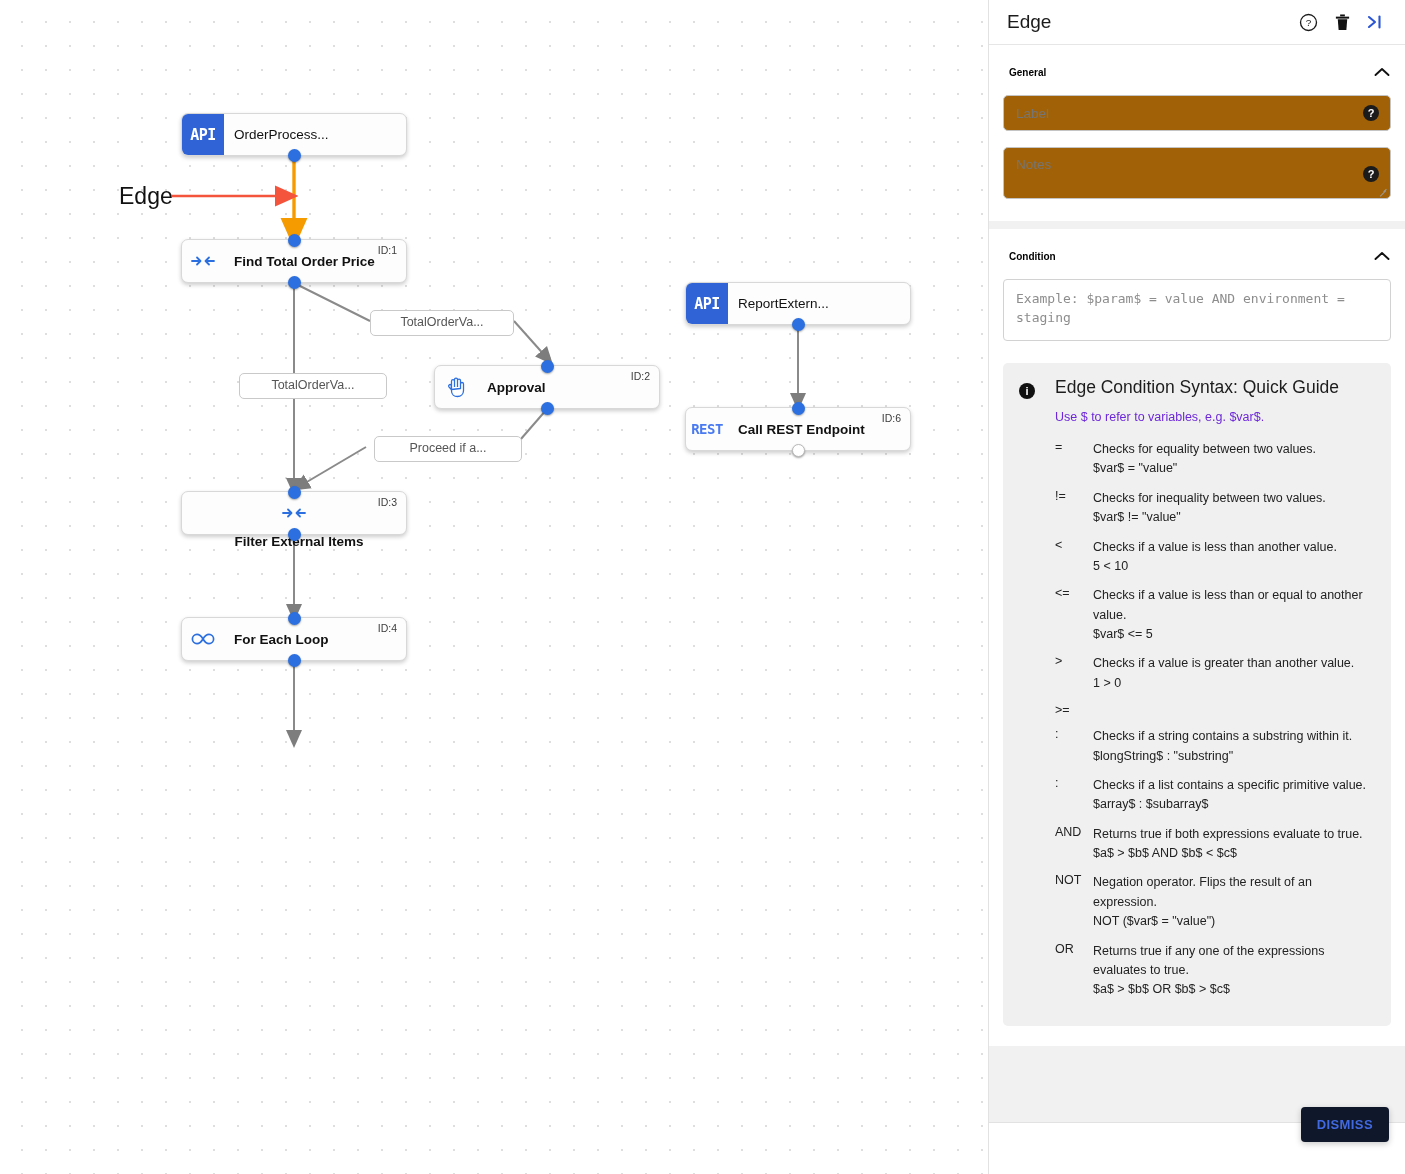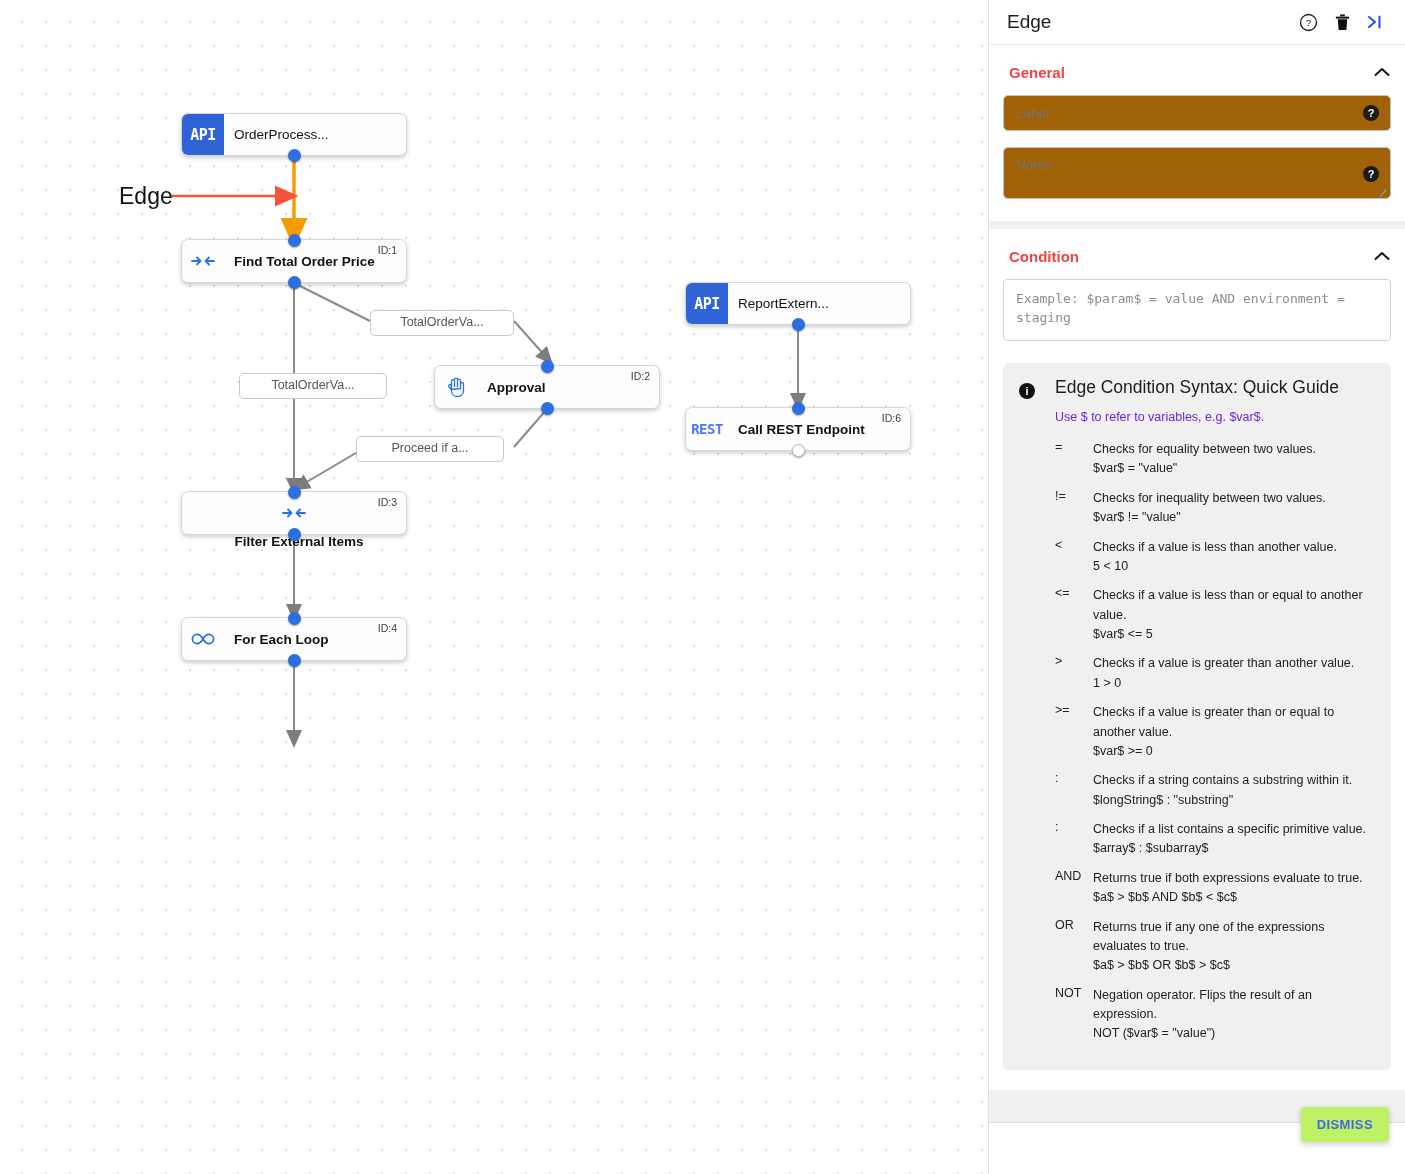--- a/index.html
+++ b/index.html
@@ -135,21 +135,21 @@
     background: #ffffff;
     margin: 8px 0 0 0;
     padding: 14px 14px 18px 14px;
   }
   .card.first { margin-top: 0; }
   .section-head {
     display: flex; align-items: center;
     padding: 4px 0 14px 6px;
     cursor: pointer;
   }
-  .section-title { font-size: 15px; font-weight: bold; color: #ef4444; flex: 1; }
+  .section-title { font-size: 10px; font-weight: bold; color: #000000; flex: 1; }
   .chev { width: 18px; height: 18px; display: flex; align-items: center; justify-content: center; }
 
   .field {
     position: relative;
     border: 1px solid #c4c4c4;
     border-radius: 5px;
     background: #a16207;
     margin: 0 0 16px 0;
     height: 36px;
     display: flex; align-items: center;
@@ -233,21 +233,21 @@
   .panel-footer {
     position: relative;
     height: 52px;
     background: #ffffff;
     border-top: 1px solid #e2e2e2;
     flex: 0 0 52px;
   }
   .dismiss-btn {
     position: absolute;
     right: 16px; top: -16px;
-    background: #bef264;
+    background: #0f172a;
     border: none;
     border-radius: 4px;
     box-shadow: 0 2px 6px rgba(0,0,0,0.22);
     color: #4169e1;
     font-size: 13px;
     font-weight: bold;
     letter-spacing: 0.4px;
     padding: 10px 16px;
     cursor: pointer;
     font-family: "Liberation Sans", sans-serif;
@@ -361,21 +361,21 @@
     <div class="node" style="left:685px; top:407px; width:226px; height:44px;">
       <div class="node-iconbox rest">REST</div>
       <div class="node-title">Call REST Endpoint</div>
       <div class="node-id">ID:6</div>
       <div class="port top"></div>
       <div class="port bottom open"></div>
     </div>
 
     <div class="edge-label" style="left:370px; top:310px; width:144px;">TotalOrderVa...</div>
     <div class="edge-label" style="left:239px; top:373px; width:148px;">TotalOrderVa...</div>
-    <div class="edge-label" style="left:356px; top:436px; width:148px;">Proceed if a...</div>
+    <div class="edge-label" style="left:374px; top:436px; width:148px;">Proceed if a...</div>
   </div>
 
   <div id="panel">
 
     <div class="panel-header">
       <div class="panel-title">Edge</div>
       <div class="hdr-icon">
         <svg width="19" height="19" viewBox="0 0 20 20">
           <circle cx="10" cy="10" r="8.4" fill="none" stroke="#1b1b1b" stroke-width="1.4"></circle>
           <text x="10" y="14.2" font-size="10.5" text-anchor="middle" fill="#1b1b1b" font-family="Liberation Sans, sans-serif">?</text>
@@ -453,41 +453,40 @@
                 <div class="op-row">
                   <div class="op-sym">&lt;=</div>
                   <div class="op-desc"><span>Checks if a value is less than or equal to another value.</span><span class="op-ex">$var$ &lt;= 5</span></div>
                 </div>
                 <div class="op-row">
                   <div class="op-sym">&gt;</div>
                   <div class="op-desc"><span>Checks if a value is greater than another value.</span><span class="op-ex">1 &gt; 0</span></div>
                 </div>
                 <div class="op-row">
                   <div class="op-sym">&gt;=</div>
-                  <div class="op-desc"><span>Checks if a value is greater than or equal to another value.</span><span class="op-ex">$var$ &gt;= 0</span></div>
                 </div>
                 <div class="op-row">
                   <div class="op-sym">:</div>
                   <div class="op-desc"><span>Checks if a string contains a substring within it.</span><span class="op-ex">$longString$ : "substring"</span></div>
                 </div>
                 <div class="op-row">
                   <div class="op-sym">:</div>
                   <div class="op-desc"><span>Checks if a list contains a specific primitive value.</span><span class="op-ex">$array$ : $subarray$</span></div>
                 </div>
                 <div class="op-row">
                   <div class="op-sym">AND</div>
                   <div class="op-desc"><span>Returns true if both expressions evaluate to true.</span><span class="op-ex">$a$ &gt; $b$ AND $b$ &lt; $c$</span></div>
                 </div>
                 <div class="op-row">
+                  <div class="op-sym">NOT</div>
+                  <div class="op-desc"><span>Negation operator. Flips the result of an expression.</span><span class="op-ex">NOT ($var$ = "value")</span></div>
+                </div>
+                <div class="op-row">
                   <div class="op-sym">OR</div>
                   <div class="op-desc"><span>Returns true if any one of the expressions evaluates to true.</span><span class="op-ex">$a$ &gt; $b$ OR $b$ &gt; $c$</span></div>
-                </div>
-                <div class="op-row">
-                  <div class="op-sym">NOT</div>
-                  <div class="op-desc"><span>Negation operator. Flips the result of an expression.</span><span class="op-ex">NOT ($var$ = "value")</span></div>
                 </div>
               </div>
           </div>
         </div>
       </div>
 
       <div class="spacer-strip"></div>
     </div>
 
     <div class="panel-footer">

